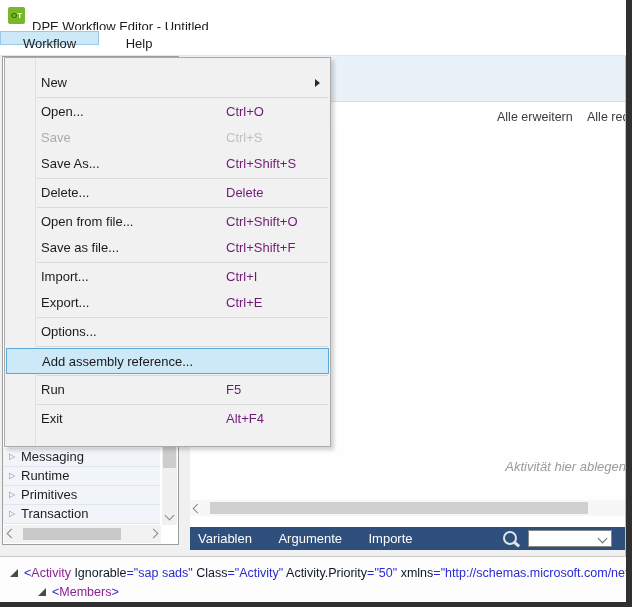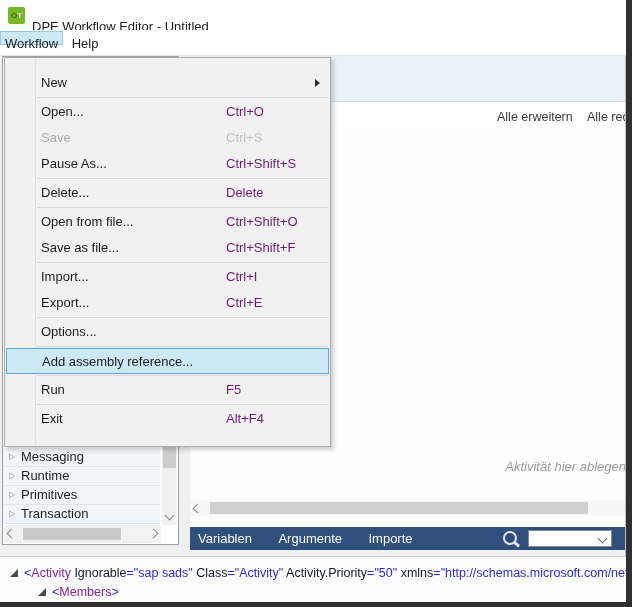--- a/index.html
+++ b/index.html
@@ -9,21 +9,21 @@
 
   
   .titlebar{position:absolute;left:0;top:0;width:626px;height:30px;background:#ffffff;}
   .appicon{position:absolute;left:8px;top:7px;width:17px;height:17px;background:#76b82a;border-radius:2px;
            font-size:8px;font-weight:bold;line-height:17px;text-align:center;color:#fff;}
   .appicon .o{color:#3e5e0e;}
   .wtitle{position:absolute;left:32px;top:0;line-height:30px;font-size:13px;color:#1a1a1a;margin-top:12px;}
 
   
   .menubar{position:absolute;left:0;top:30px;width:626px;height:26px;background:#ffffff;border-bottom:1px solid #e5e5e5;box-sizing:border-box;}
-  .mb-item{display:inline-block;height:14px;line-height:24px;padding:0 4px;margin-top:1px;font-size:13px;color:#1b1b1b;box-sizing:border-box;}
+  .mb-item{display:inline-block;height:14px;line-height:24px;padding:0 22px;margin-top:1px;font-size:13px;color:#1b1b1b;box-sizing:border-box;}
   .mb-item.selected{background:#cde9f7;border:1px solid #9ac9e8;}
 
   
   .toolbox{position:absolute;left:2px;top:56px;width:177px;height:489px;background:#ffffff;border:1px solid #9e9e9e;box-sizing:border-box;}
   .tb-rows{position:absolute;left:0;top:391px;right:18px;}
   .tb-row{height:18px;line-height:18px;border-bottom:1px solid #dfe5ec;background:#f1f5fa;font-size:13px;color:#1e1e1e;padding-left:18px;position:relative;white-space:nowrap;}
   .tb-exp{position:absolute;left:6px;top:0;font-size:8px;color:#8a8a8a;line-height:18px;}
   .tb-vscroll{position:absolute;right:1px;top:1px;width:15px;bottom:19px;background:#f0f0f0;}
   .tb-vthumb{position:absolute;left:1px;right:1px;top:384px;height:26px;background:#cdcdcd;}
   .tb-varrow{position:absolute;left:4px;bottom:6px;}
@@ -147,21 +147,21 @@
       <span class="xtri t2"></span>
       <div class="xline l2"><span class="tk-d">&lt;</span><span class="tk-n">Members</span><span class="tk-d">&gt;</span></div>
     </div>
 
     <div class="menu-popup">
       <div class="gutterline"></div>
       <div class="mi"><span class="lab">New</span><span class="subarrow"></span></div>
       <div class="msep"></div>
       <div class="mi"><span class="lab">Open...</span><span class="sc">Ctrl+O</span></div>
       <div class="mi disabled"><span class="lab">Save</span><span class="sc">Ctrl+S</span></div>
-      <div class="mi"><span class="lab">Pause As...</span><span class="sc">Ctrl+Shift+S</span></div>
+      <div class="mi"><span class="lab">Save As...</span><span class="sc">Ctrl+Shift+S</span></div>
       <div class="msep"></div>
       <div class="mi"><span class="lab">Delete...</span><span class="sc">Delete</span></div>
       <div class="msep"></div>
       <div class="mi"><span class="lab">Open from file...</span><span class="sc">Ctrl+Shift+O</span></div>
       <div class="mi"><span class="lab">Save as file...</span><span class="sc">Ctrl+Shift+F</span></div>
       <div class="msep"></div>
       <div class="mi"><span class="lab">Import...</span><span class="sc">Ctrl+I</span></div>
       <div class="mi"><span class="lab">Export...</span><span class="sc">Ctrl+E</span></div>
       <div class="msep"></div>
       <div class="mi"><span class="lab">Options...</span></div>

